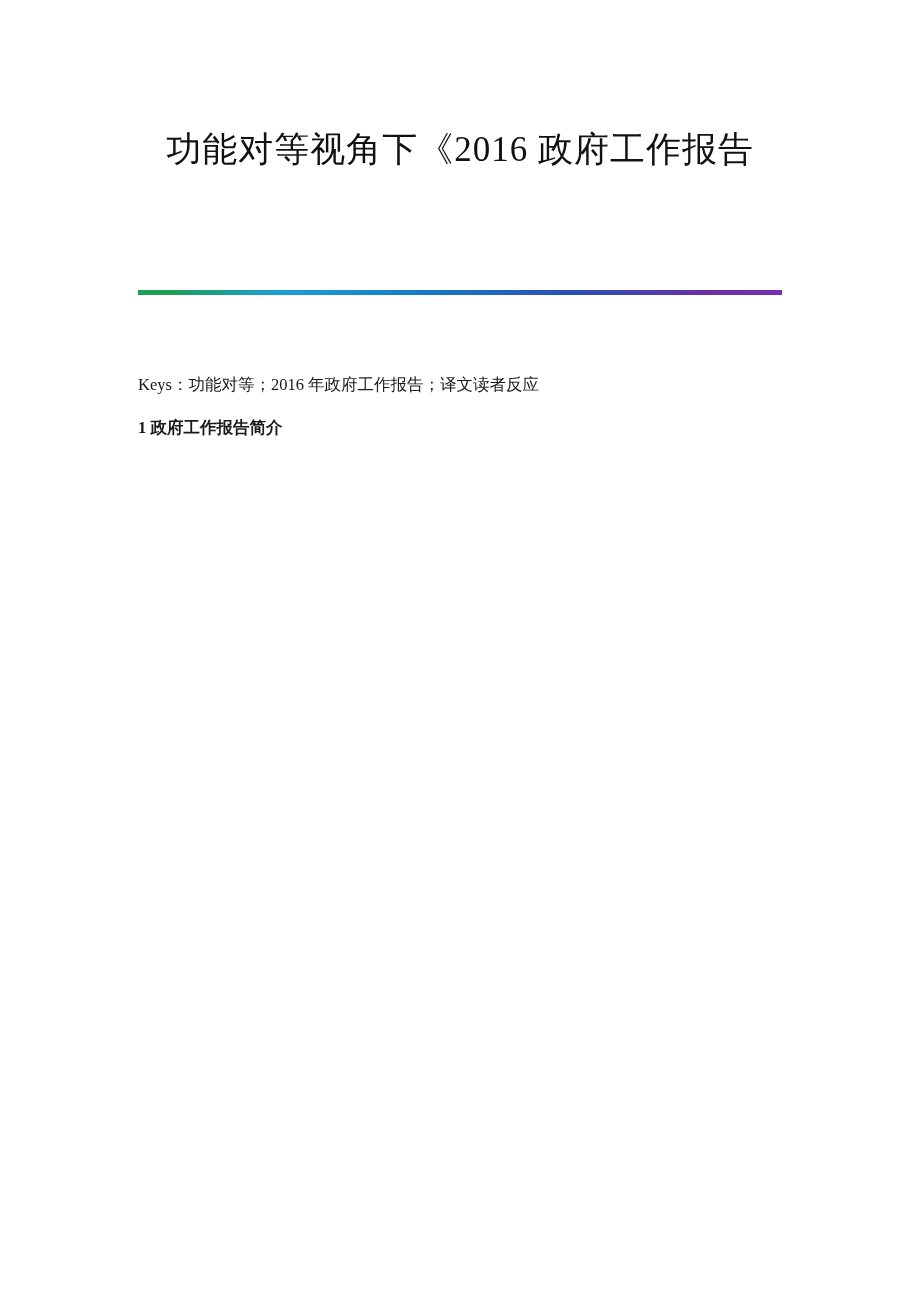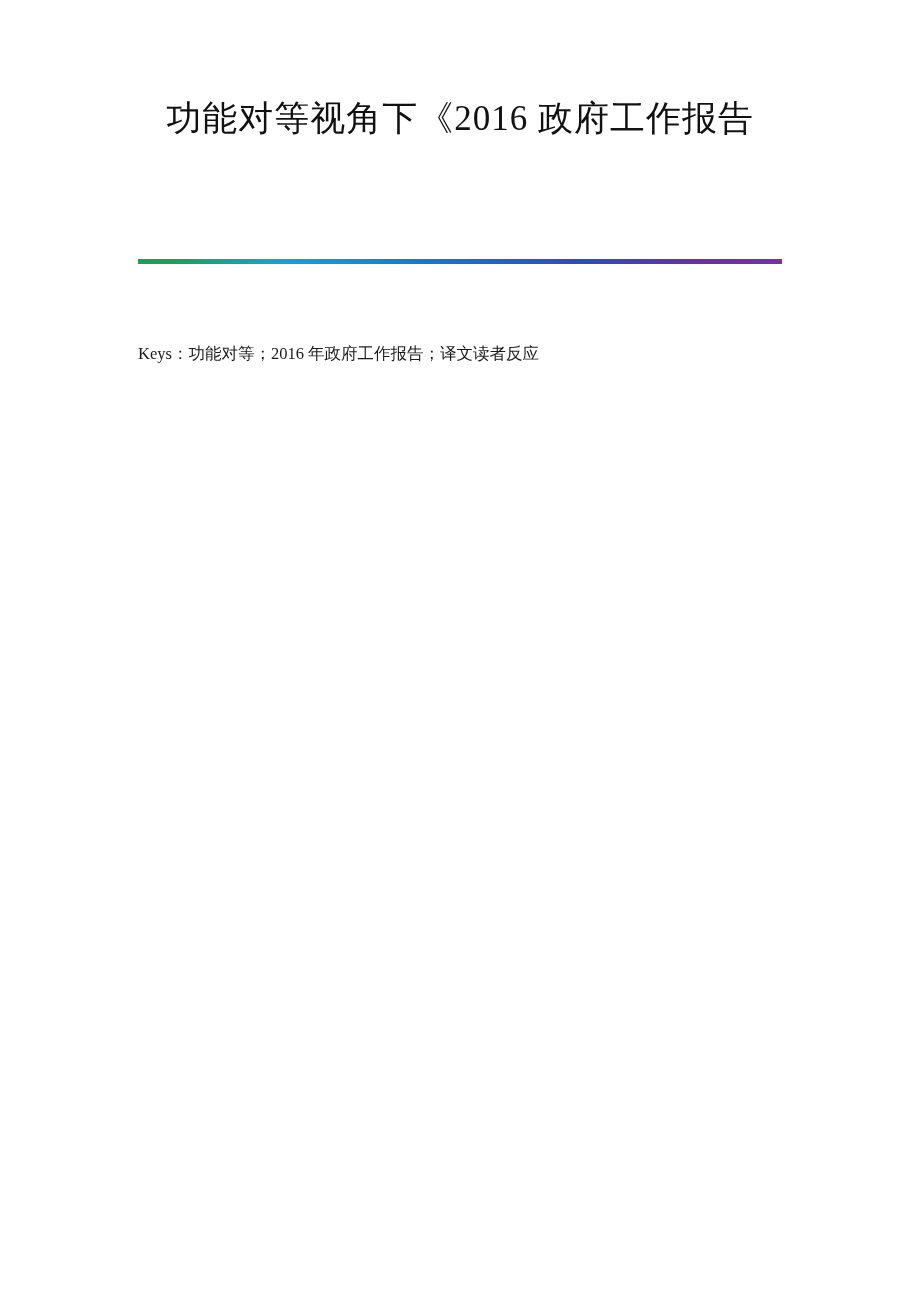--- a/index.html
+++ b/index.html
@@ -15,21 +15,21 @@
     overflow: hidden;
   }
   .page {
     position: relative;
     width: 920px;
     height: 1302px;
     box-sizing: border-box;
     padding: 0 138px 0 138px;
   }
   .title-block {
-    padding-top: 88px;
+    padding-top: 119px;
     text-align: center;
   }
   .doc-title {
     font-size: 35px;
     line-height: 1.75;
     letter-spacing: 1px;
     font-weight: normal;
     margin: 0;
     font-family: "Liberation Serif", "DejaVu Serif", serif;
     color: #111111;
@@ -71,15 +71,16 @@
   <div class="title-block">
     <h1 class="doc-title">
       <span>功能对等视角下《2016 政府工作报告</span><br>
     </h1>
   </div>
 
   <div class="rule"></div>
 
   <div class="body-block">
     <p class="para">Keys：功能对等；2016 年政府工作报告；译文读者反应</p>
+    <p class="para heading">1 政府工作报告简介</p>
   </div>
 
 </div>
 
 </body></html>

